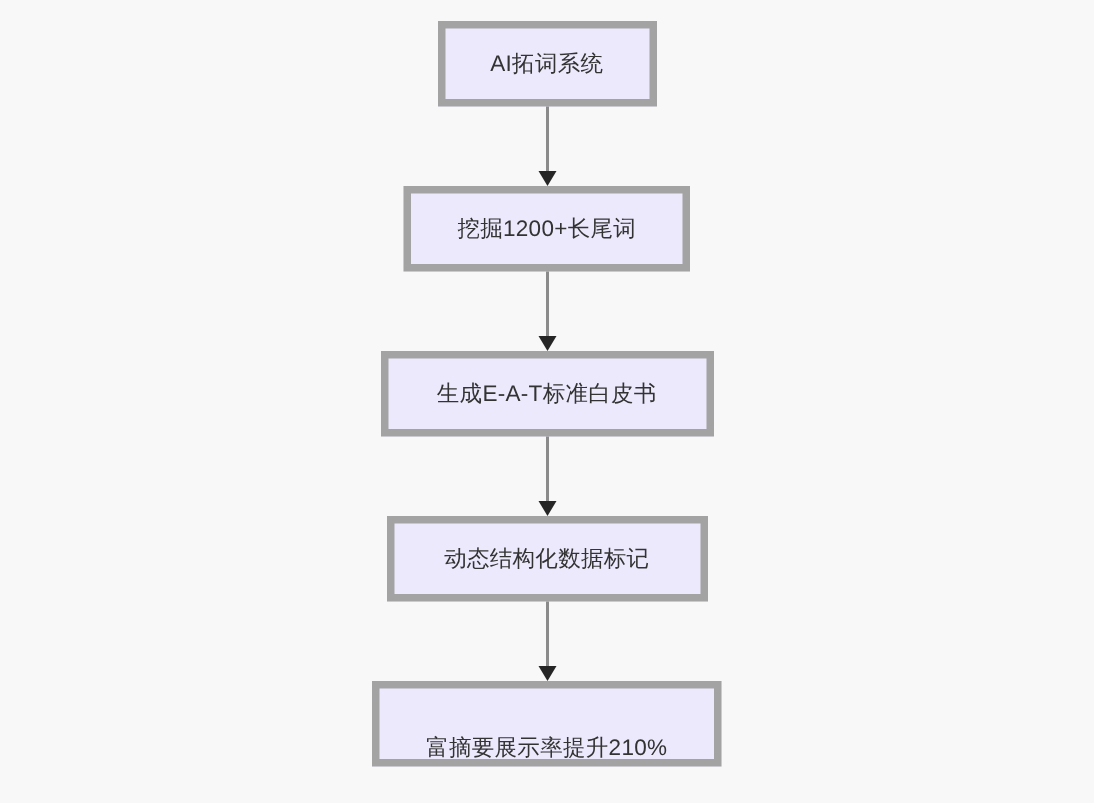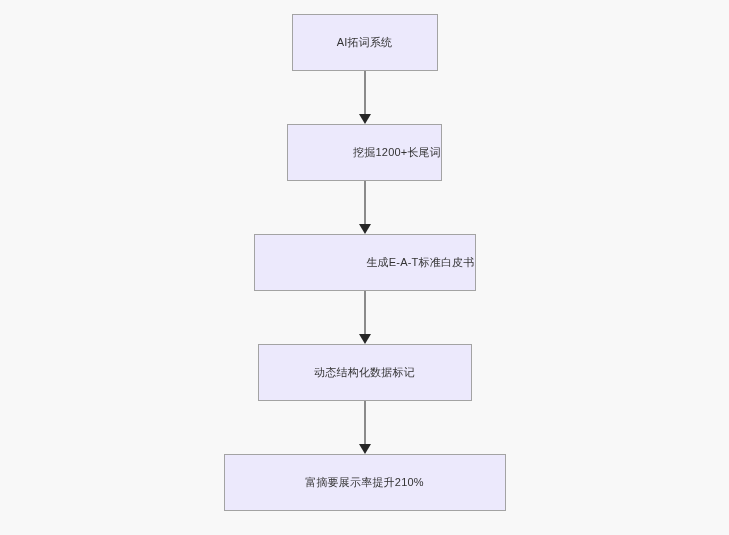--- a/index.html
+++ b/index.html
@@ -24,40 +24,40 @@
     top: 0;
     width: 729px;
     height: 535px;
     display: flex;
     flex-direction: column;
     align-items: center;
   }
   .node {
     box-sizing: border-box;
     background: #ece9fc;
-    border: 1px solid #a3a3a3;
+    border: 5px solid #a3a3a3;
     color: #333333;
-    font-size: 11px;
+    font-size: 15px;
     line-height: 1;
     height: 57px;
     display: flex;
     align-items: center;
     justify-content: center;
     white-space: nowrap;
     letter-spacing: 0.2px;
   }
   .node-text {
     display: block;
   }
   
   .node-0 { width: 146px; margin-top: 14px; }
-  .node-1 { width: 155px; justify-content: flex-end; }
-  .node-2 { width: 222px; justify-content: flex-end; }
+  .node-1 { width: 191px; }
+  .node-2 { width: 222px; }
   .node-3 { width: 214px; text-align: center; }
-  .node-4 { width: 282px; }
+  .node-4 { width: 233px; align-items: flex-end; }
 
   .connector {
     position: relative;
     width: 14px;
     height: 53px;
     flex: none;
   }
   .connector .line {
     position: absolute;
     left: 50%;

